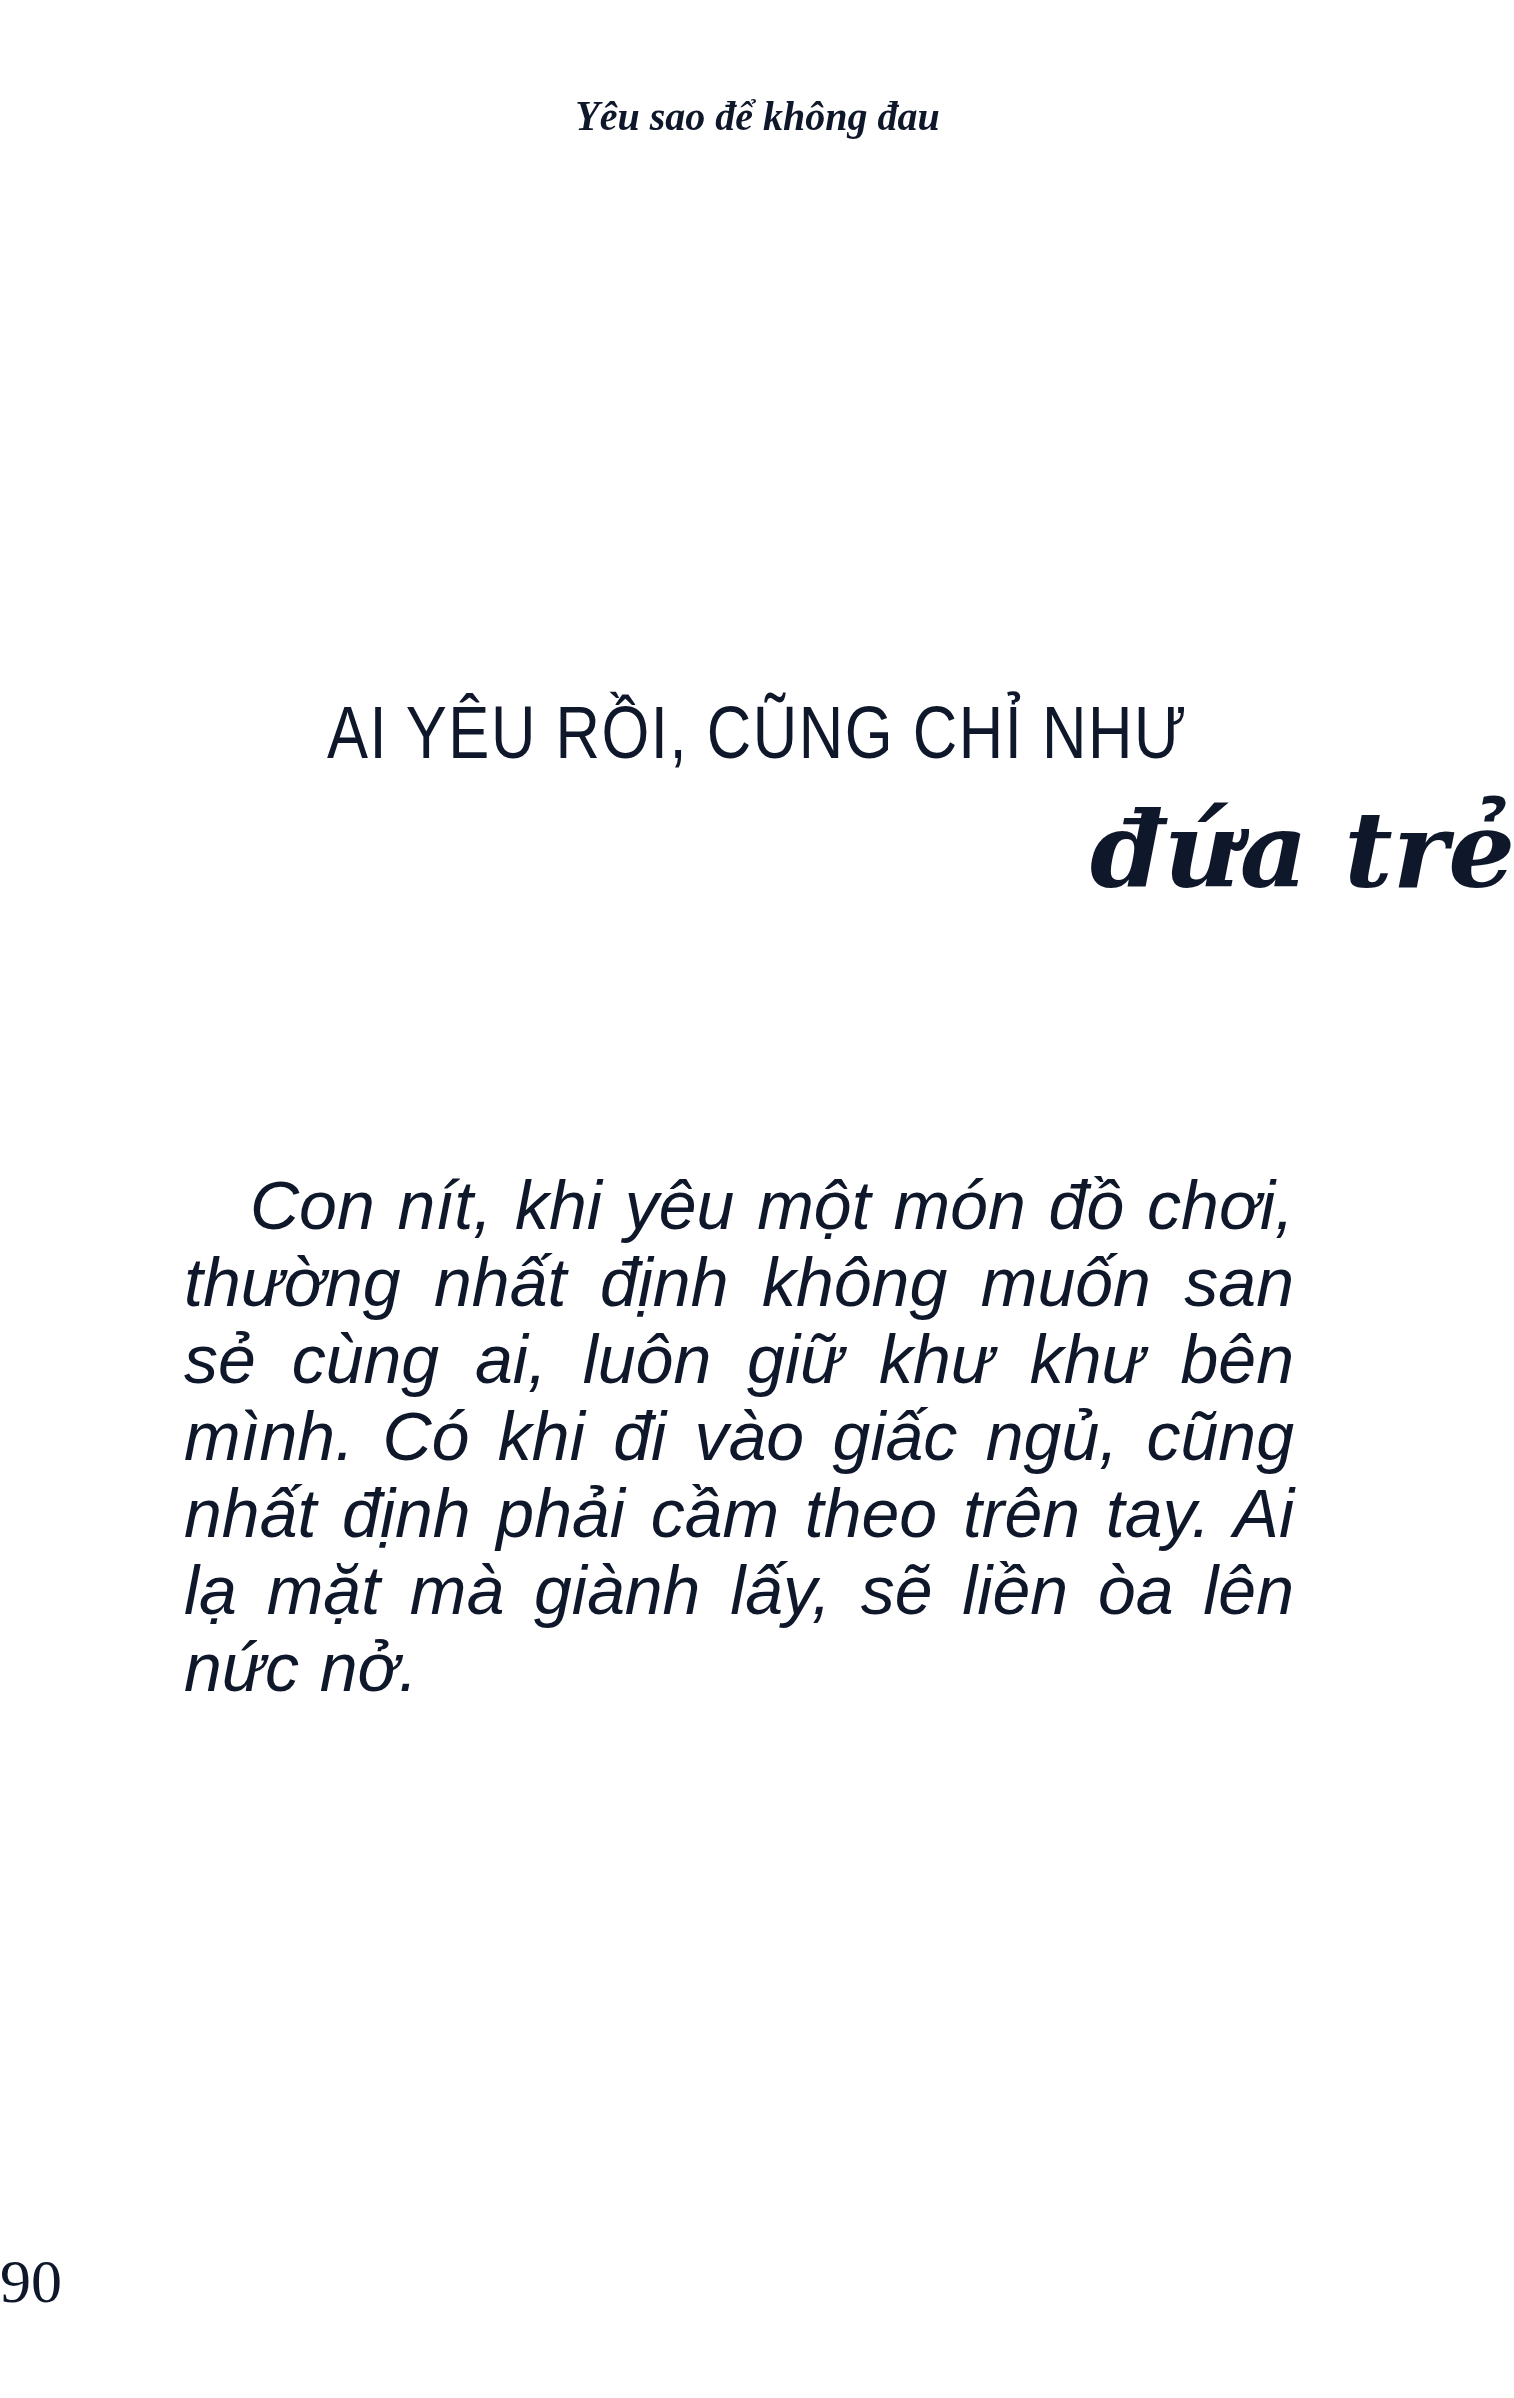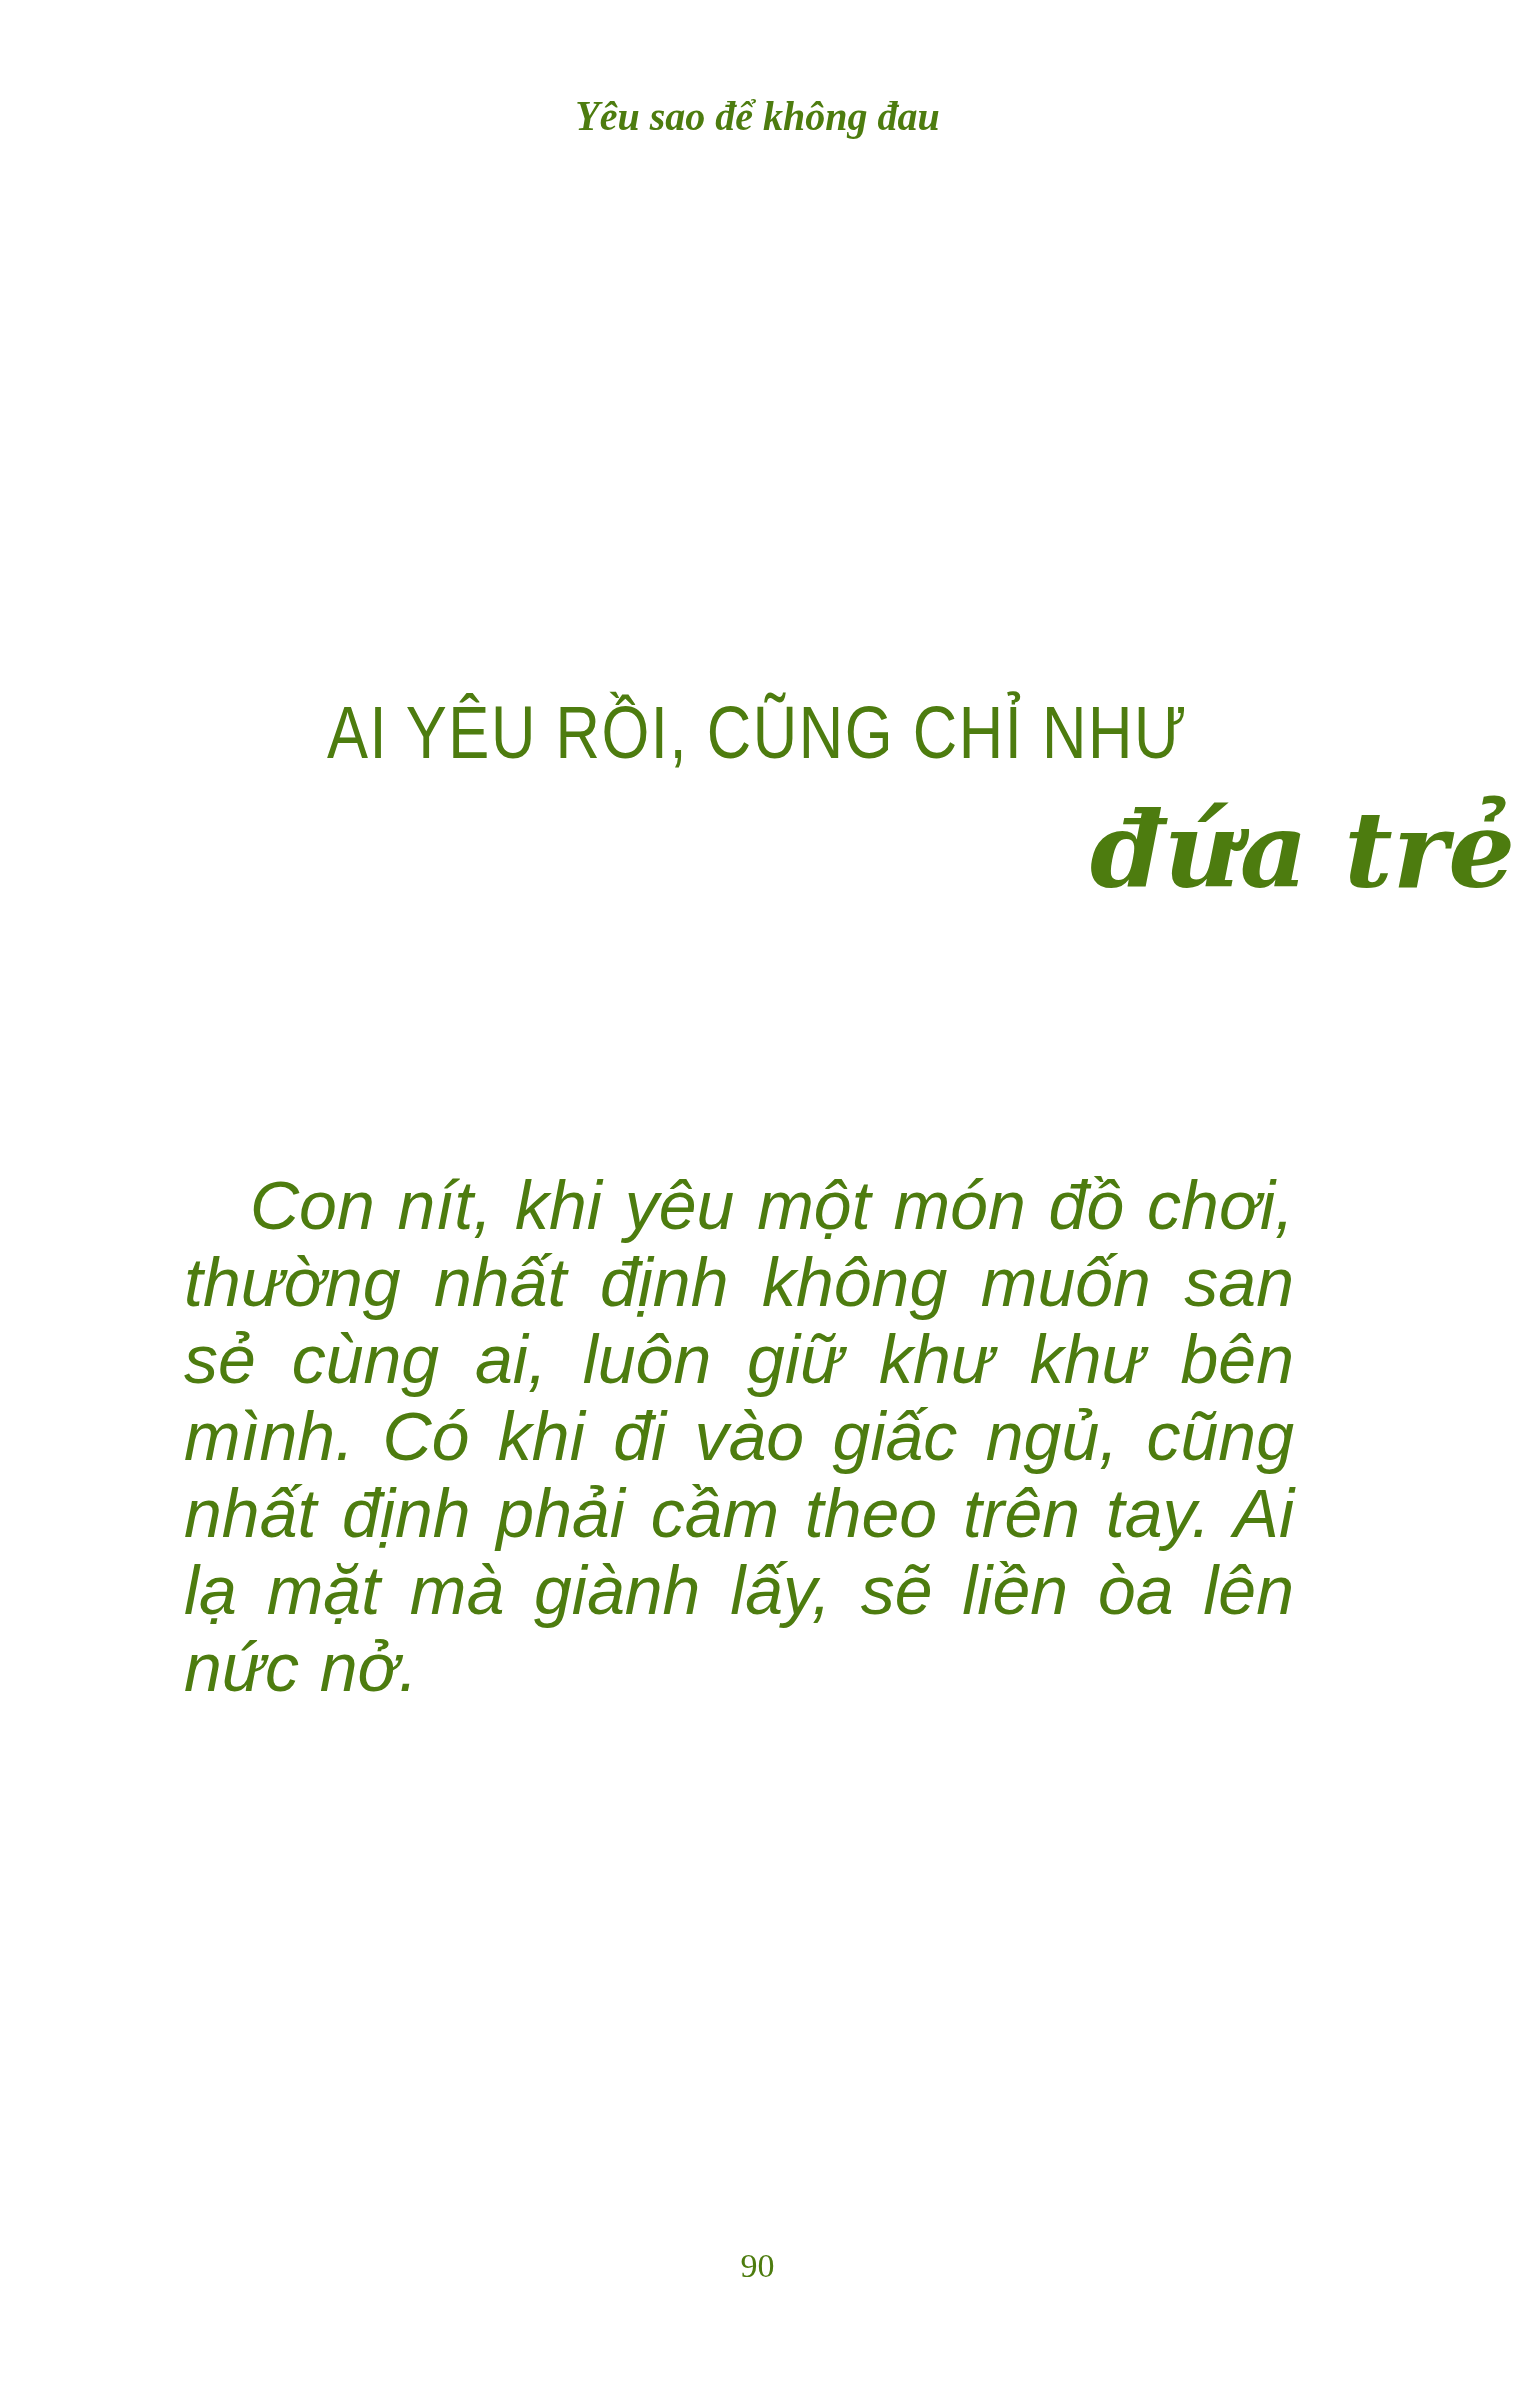--- a/index.html
+++ b/index.html
@@ -5,21 +5,21 @@
   html, body {
     margin: 0;
     padding: 0;
     background: #ffffff;
   }
   .page {
     position: relative;
     width: 1515px;
     height: 2399px;
     background: #ffffff;
-    color: #4d7c0f;
+    color: #0f172a;
     font-family: "Liberation Sans", sans-serif;
     overflow: hidden;
   }
   .running-header {
     position: absolute;
     top: 92px;
     left: 0;
     width: 100%;
     text-align: center;
     font-family: "Liberation Serif", serif;
@@ -67,23 +67,23 @@
     text-indent: 66px;
     word-spacing: 1.9px;
   }
   .para-1 { top: 1099px; }
   .para-2 { top: 1519px; }
   .page-number {
     position: absolute;
     top: 2247px;
     left: 0;
     width: 100%;
-    text-align: center;
+    text-align: left;
     font-family: "Liberation Serif", serif;
-    font-size: 34px;
+    font-size: 62px;
     line-height: 1.1;
   }
 </style>
 </head>
 <body>
 
 <div class="page">
 
   <div class="running-header">Yêu sao để không đau</div>
 

